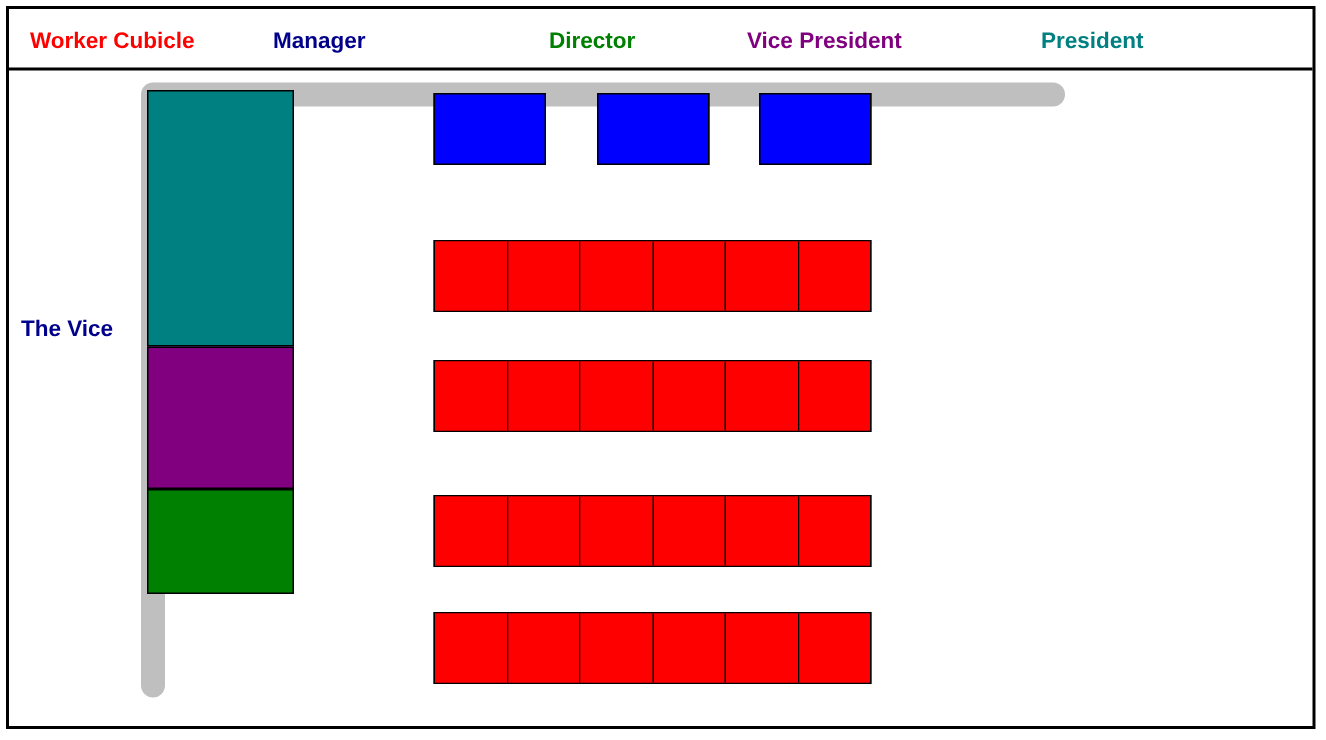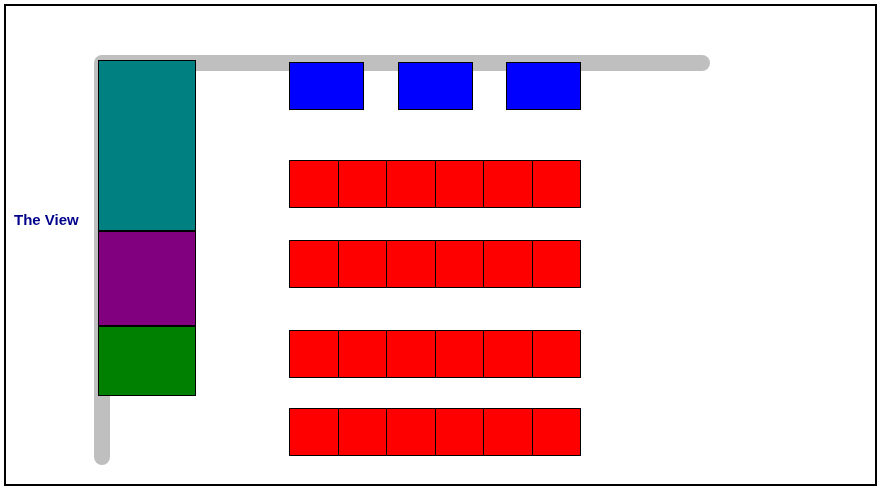--- a/index.html
+++ b/index.html
@@ -145,29 +145,36 @@
   }
   #diagram-caption div { white-space: nowrap; }
 </style>
 </head>
 <body>
 
 <div id="canvas">
 
   <div class="frame"></div>
 
+  <div class="legend">
+    <span class="legend-item" id="legend-0">Worker Cubicle</span>
+    <span class="legend-item" id="legend-1">Manager</span>
+    <span class="legend-item" id="legend-2">Director</span>
+    <span class="legend-item" id="legend-3">Vice President</span>
+    <span class="legend-item" id="legend-4">President</span>
+  </div>
 
   <div class="corridor" id="corridor-vertical"></div>
   <div class="corridor" id="corridor-horizontal"></div>
 
   <div class="exec-block" id="exec-president"></div>
   <div class="exec-block" id="exec-vice-president"></div>
   <div class="exec-block" id="exec-director"></div>
 
-  <span id="the-view-label">The View</span>
+  <span id="the-view-label">The Vice</span>
 
   <div class="manager-office" id="manager-0"></div>
   <div class="manager-office" id="manager-1"></div>
   <div class="manager-office" id="manager-2"></div>
 
   <div class="cubicle-row" id="cubicle-row-0">
     <div class="cubicle"></div>
     <div class="cubicle"></div>
     <div class="cubicle"></div>
     <div class="cubicle"></div>

